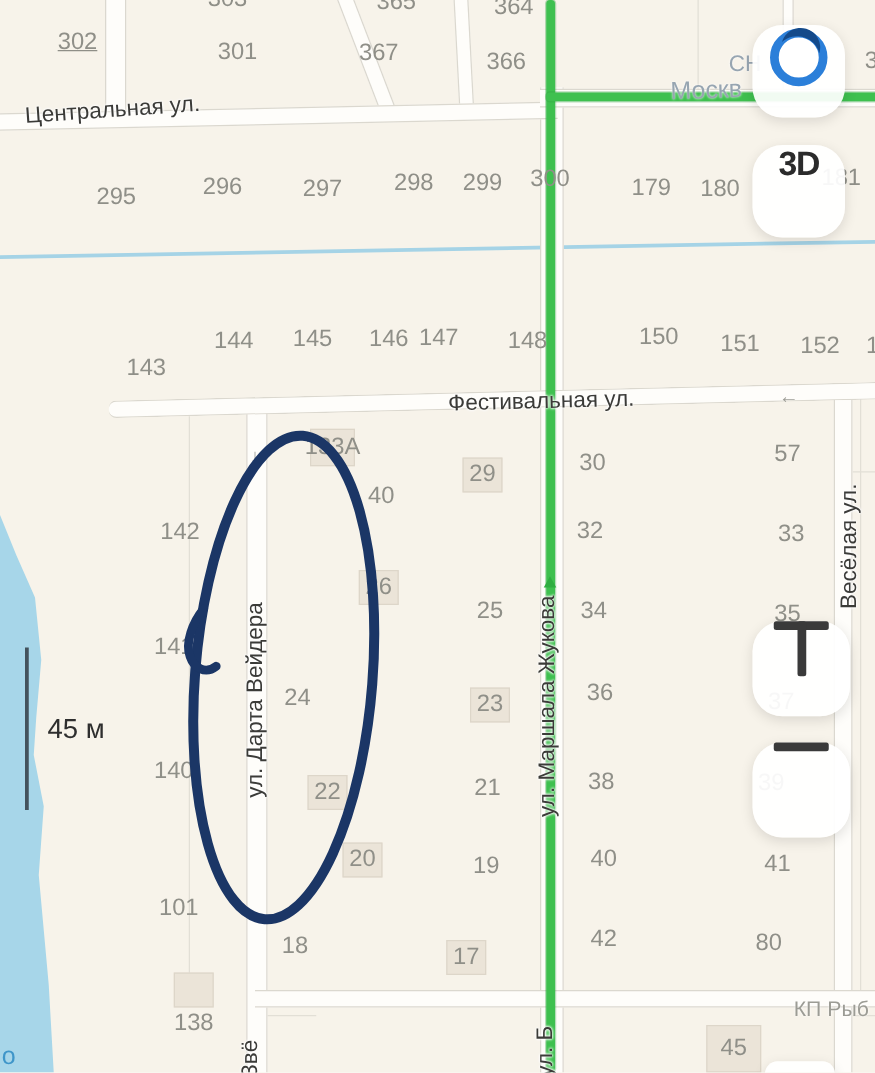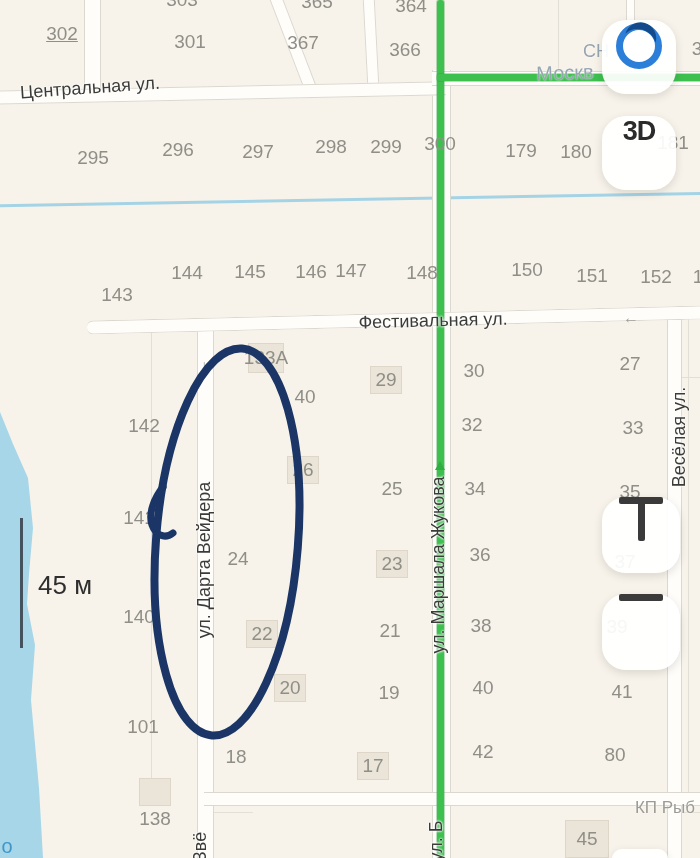--- a/index.html
+++ b/index.html
@@ -20,21 +20,21 @@
           text-shadow:0 0 2px #fff,0 0 2px #fff,0 0 3px #fff;}
   .settlement{position:absolute;color:#97a5b1;font-size:20px;z-index:6;white-space:nowrap;
           transform:translate(-50%,-50%) rotate(var(--r,0deg));text-shadow:0 0 2px #fff;}
   .kp{color:#9c9c95;font-size:17px;}
   .waterlabel{position:absolute;color:#3f96c9;font-size:20px;z-index:6;transform:translate(-50%,-50%);}
   .graysign{position:absolute;color:#9f9f98;z-index:5;font-size:16px;transform:translate(-50%,-50%);}
   
   #annotation{position:absolute;inset:0;z-index:8;pointer-events:none;}
   
   #scale-line{position:absolute;left:20px;top:518px;width:3px;height:130px;background:#43525c;z-index:9;}
-  #scale-label{position:absolute;left:38px;top:570px;font-size:26px;color:#2e2e2e;font-weight:500;z-index:9;}
+  #scale-label{position:absolute;left:38px;top:570px;font-size:22px;color:#2e2e2e;font-weight:500;z-index:9;}
   
   .btn{position:absolute;width:74px;height:74px;background:rgba(255,255,255,0.93);
        border-radius:24px;box-shadow:0 3px 10px rgba(0,0,0,0.12);z-index:20;
        display:flex;align-items:flex-start;justify-content:center;}
   #btn-3d{font-size:27px;font-weight:bold;color:#2b2b2b;letter-spacing:-1px;}
   .bar-h{width:44px;height:7px;background:#3a3a3a;border-radius:2px;}
   .bar-v{width:7px;height:44px;background:#3a3a3a;border-radius:2px;position:absolute;}
   .tri-up{position:absolute;width:0;height:0;z-index:5;
           border-left:5px solid transparent;border-right:5px solid transparent;
           border-bottom:9px solid #2fae41;}
@@ -103,21 +103,21 @@
       <span class="plot" style="left: 527px; top: 270px;">150</span>
       <span class="plot" style="left: 592px; top: 276px;">151</span>
       <span class="plot" style="left: 656px; top: 277px;">152</span>
       <span class="plot" style="left: 698px; top: 277px;">1</span>
       <div class="bldg" style="left: 266px; top: 358px; width: 34px; height: 28px;"></div>
       <span class="plot" style="left: 266px; top: 358px;">133А</span>
       <span class="plot" style="left: 305px; top: 397px;">40</span>
       <div class="bldg" style="left: 386px; top: 380px; width: 30px; height: 26px;"></div>
       <span class="plot" style="left: 386px; top: 380px;">29</span>
       <span class="plot" style="left: 474px; top: 371px;">30</span>
-      <span class="plot" style="left: 630px; top: 364px;">27</span>
+      <span class="plot" style="left: 630px; top: 364px;">57</span>
       <span class="plot" style="left: 144px; top: 426px;">142</span>
       <span class="plot" style="left: 472px; top: 425px;">32</span>
       <span class="plot" style="left: 633px; top: 428px;">33</span>
       <div class="bldg" style="left: 303px; top: 470px; width: 30px; height: 26px;"></div>
       <span class="plot" style="left: 303px; top: 470px;">26</span>
       <span class="plot" style="left: 392px; top: 489px;">25</span>
       <span class="plot" style="left: 475px; top: 489px;">34</span>
       <span class="plot" style="left: 630px; top: 492px;">35</span>
       <span class="plot" style="left: 139px; top: 518px;">141</span>
       <span class="plot" style="left: 238px; top: 559px;">24</span>

